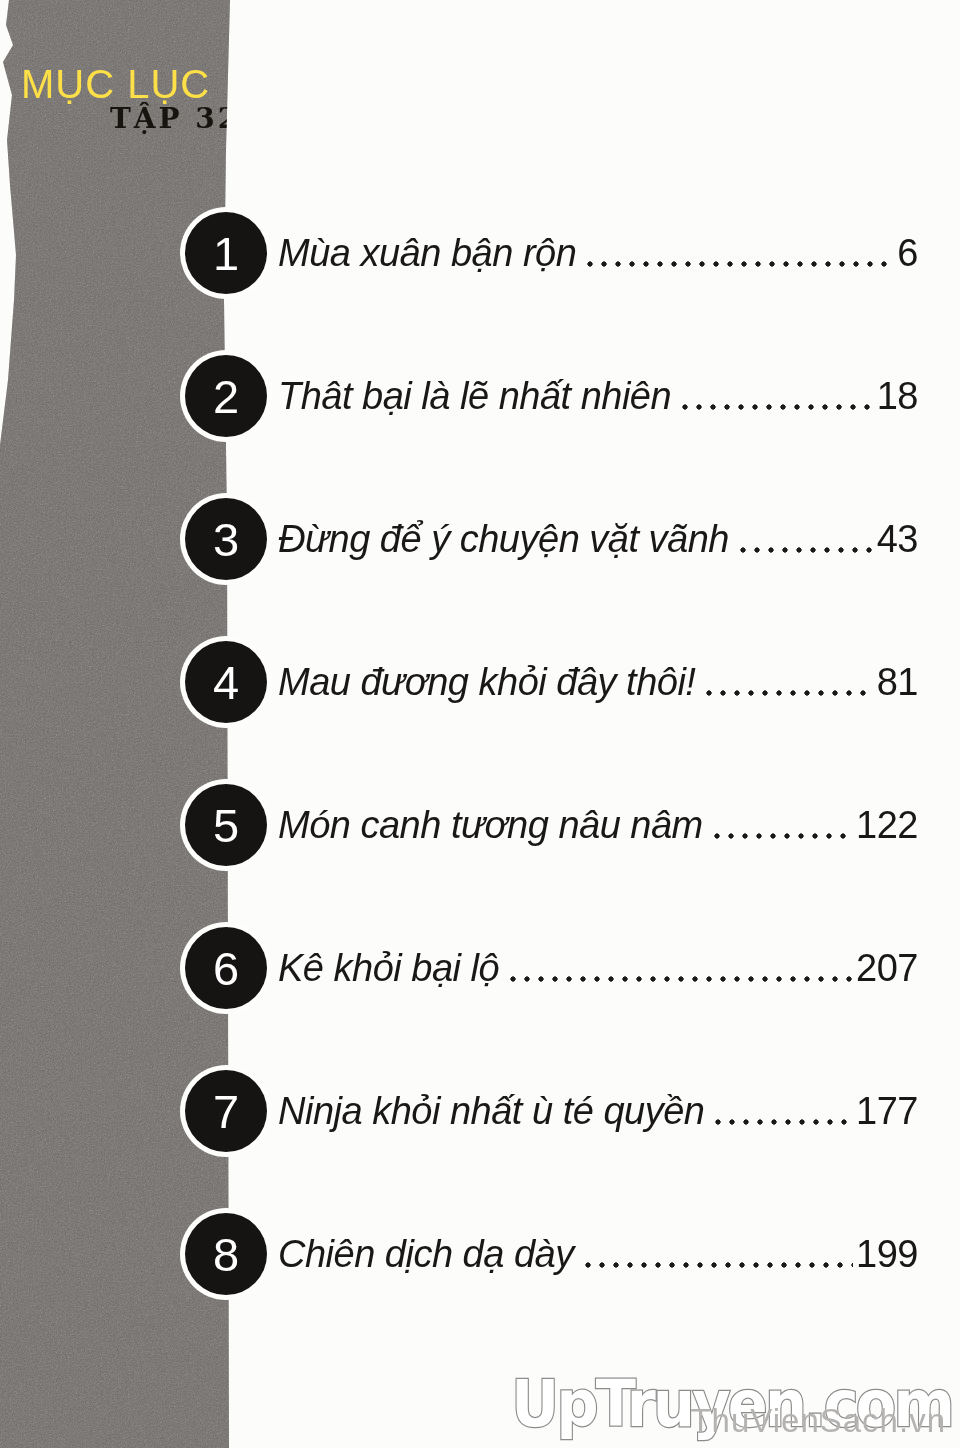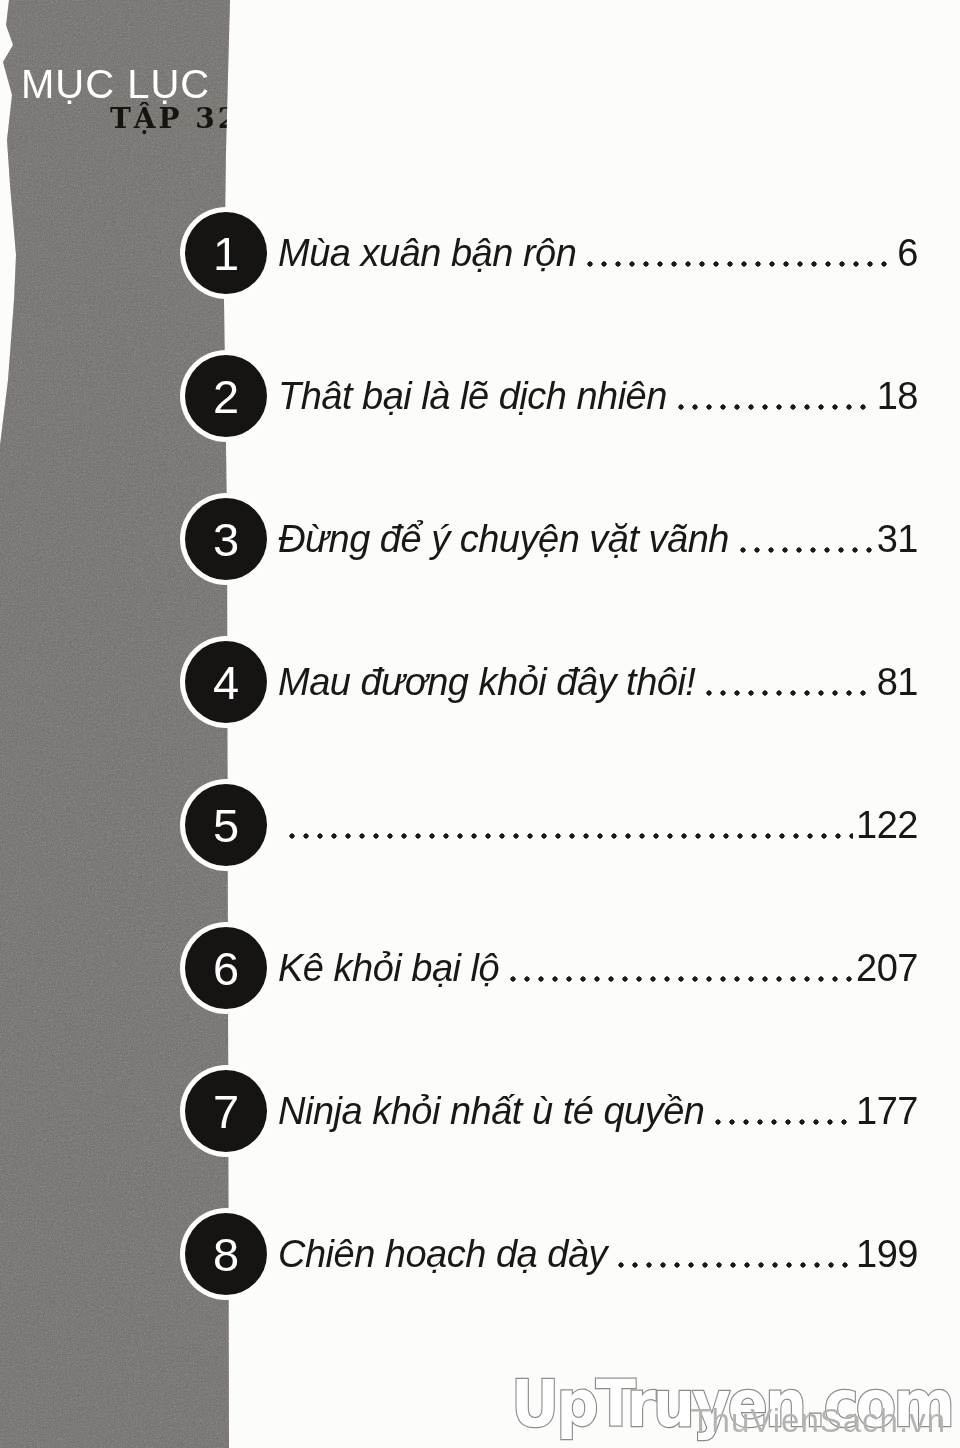--- a/index.html
+++ b/index.html
@@ -16,21 +16,21 @@
     position:absolute;left:0;top:0;width:960px;height:1448px;
     background:var(--band);
     clip-path:polygon(9px 0px,230px 0px,226px 150px,224px 300px,227px 520px,229px 1448px,
                       0px 1448px,0px 445px,8px 380px,14px 300px,16px 255px,10px 185px,
                       7px 140px,12px 95px,3px 62px,13px 45px,6px 25px);
     z-index:1;
   }
   .band svg.grain{position:absolute;left:0;top:0;}
   .band-title{
     position:absolute;left:21px;top:62px;
-    font-size:40px;letter-spacing:1px;color:#ffffff;font-weight:400;
+    font-size:40px;letter-spacing:1px;color:#fde047;font-weight:400;
   }
   .band-subtitle{
     position:absolute;left:110px;top:102px;
     font-family:"DejaVu Serif", serif;font-weight:700;
     font-size:28px;letter-spacing:3px;color:#17130f;
   }
 
   
   .chapters{position:absolute;left:0;top:0;width:960px;height:1448px;z-index:2;}
   .row{
@@ -97,47 +97,48 @@
     </div>
     <span class="title">Mùa xuân bận rộn</span>
     <span class="leader"></span>
     <span class="pagenum">6</span>
   </div>
 
   <div class="row" style="top: 346px;">
     <div class="circle">
       <span class="num">2</span>
     </div>
-    <span class="title">Thât bại là lẽ dịch nhiên</span>
+    <span class="title">Thât bại là lẽ nhất nhiên</span>
     <span class="leader"></span>
     <span class="pagenum">18</span>
   </div>
 
   <div class="row" style="top: 489px;">
     <div class="circle">
       <span class="num">3</span>
     </div>
     <span class="title">Đừng để ý chuyện vặt vãnh</span>
     <span class="leader"></span>
-    <span class="pagenum">31</span>
+    <span class="pagenum">43</span>
   </div>
 
   <div class="row" style="top: 632px;">
     <div class="circle">
       <span class="num">4</span>
     </div>
     <span class="title">Mau đương khỏi đây thôi!</span>
     <span class="leader"></span>
     <span class="pagenum">81</span>
   </div>
 
   <div class="row" style="top: 775px;">
     <div class="circle">
       <span class="num">5</span>
     </div>
+    <span class="title">Món canh tương nâu nâm</span>
     <span class="leader"></span>
     <span class="pagenum">122</span>
   </div>
 
   <div class="row" style="top: 918px;">
     <div class="circle">
       <span class="num">6</span>
     </div>
     <span class="title">Kê khỏi bại lộ</span>
     <span class="leader"></span>
@@ -150,21 +151,21 @@
     </div>
     <span class="title">Ninja khỏi nhất ù té quyền</span>
     <span class="leader"></span>
     <span class="pagenum">177</span>
   </div>
 
   <div class="row" style="top: 1204px;">
     <div class="circle">
       <span class="num">8</span>
     </div>
-    <span class="title">Chiên hoạch dạ dày</span>
+    <span class="title">Chiên dịch dạ dày</span>
     <span class="leader"></span>
     <span class="pagenum">199</span>
   </div>
 </div>
 
 <div class="wm">
   <div class="wm-secondary">ThuVienSach.vn</div>
   <div class="wm-primary">UpTruyen.com</div>
 </div>
 

